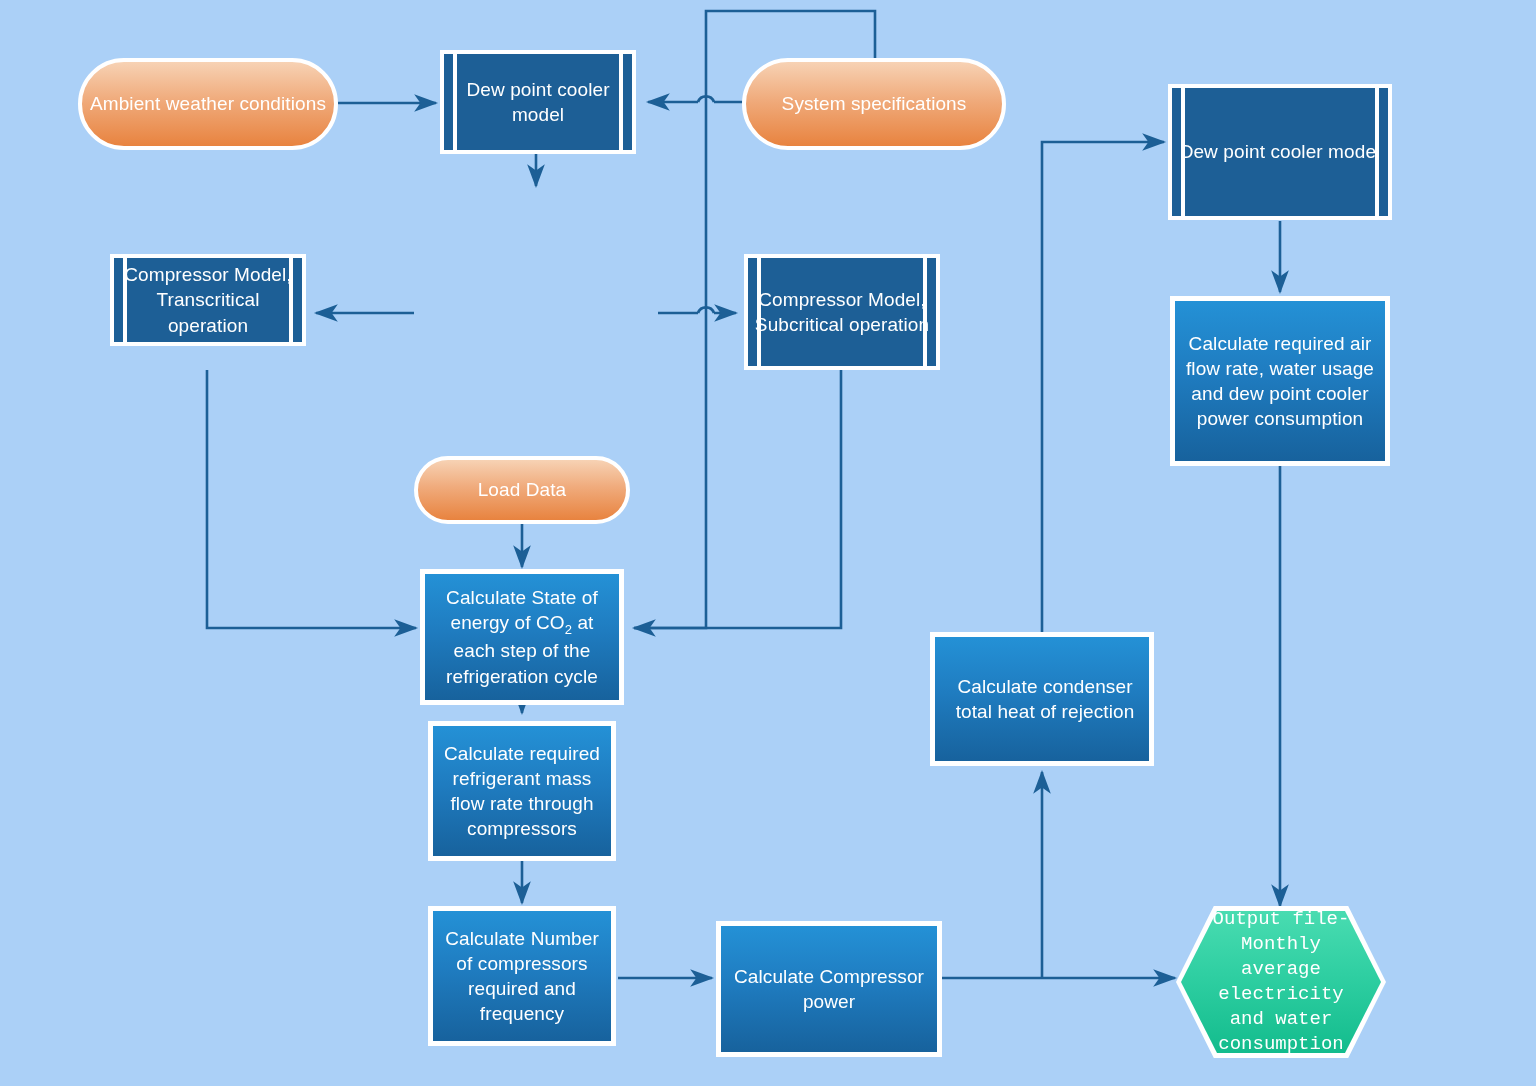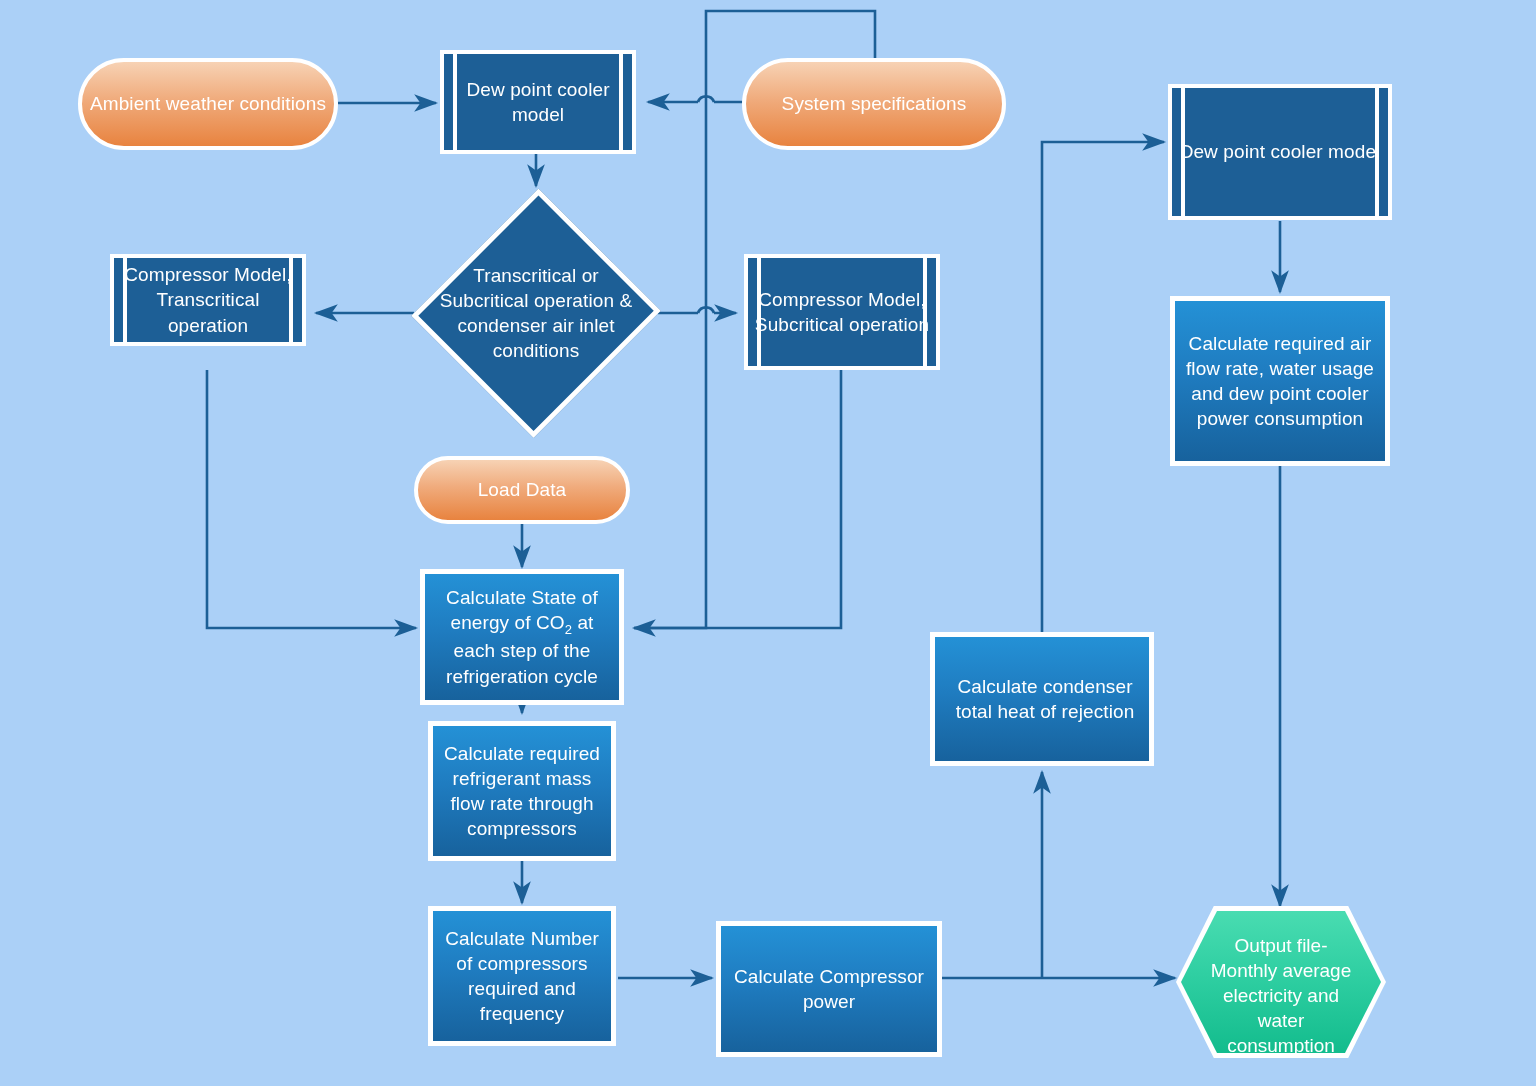--- a/index.html
+++ b/index.html
@@ -59,22 +59,22 @@
     position:absolute;inset:0;
     background:#ffffff;
     clip-path:polygon(18% 0%,82% 0%,100% 50%,82% 100%,18% 100%,0% 50%);
   }
   .hexwrap .hexin{
     position:absolute;left:5px;top:5px;right:5px;bottom:5px;
     background:linear-gradient(180deg,#49dcb1 0%,#2fcfa2 45%,#13bc8d 100%);
     clip-path:polygon(18% 0%,82% 0%,100% 50%,82% 100%,18% 100%,0% 50%);
   }
   .hexwrap .lbl{
-    position:absolute;inset:0;display:flex;align-items:flex-end;justify-content:center;
-    text-align:center;color:#fff;z-index:3;line-height:1.32;
+    position:absolute;inset:0;display:flex;align-items:center;justify-content:center;
+    text-align:center;color:#fff;z-index:3;line-height:1.32;font-family:Liberation Mono, monospace;
   }
 </style>
 </head>
 <body>
 
 <div id="canvas">
 
   <svg class="edges" viewBox="0 0 1536 1086">
     <defs>
       <marker id="ar" markerWidth="10" markerHeight="10" refX="8.4" refY="3.6" orient="auto" markerUnits="strokeWidth">
@@ -141,24 +141,20 @@
     <span class="barR"></span>
     <span class="lbl" style="font-size:19px;">Dew point cooler model</span>
   </div>
 
   <div class="node pdp" style="left:110px;top:254px;width:196px;height:92px;">
     <span class="barL"></span>
     <span class="barR"></span>
     <span class="lbl" style="font-size:19px;">Compressor Model, Transcritical operation</span>
   </div>
 
-  <div class="node diamond" style="left:414px;top:186px;width:244px;height:254px;">
-    <span class="dshape"></span>
-    <span class="lbl" style="font-size:19px;width:212px;">Transcritical or Subcritical operation &amp; condenser air inlet conditions</span>
-  </div>
 
   <div class="node pdp" style="left:744px;top:254px;width:196px;height:116px;">
     <span class="barL"></span>
     <span class="barR"></span>
     <span class="lbl" style="font-size:19px;">Compressor Model, Subcritical operation</span>
   </div>
 
   <div class="node term rounded" style="left:414px;top:456px;width:216px;height:68px;">
     <span class="lbl" style="font-size:19px;">Load Data</span>
   </div>

